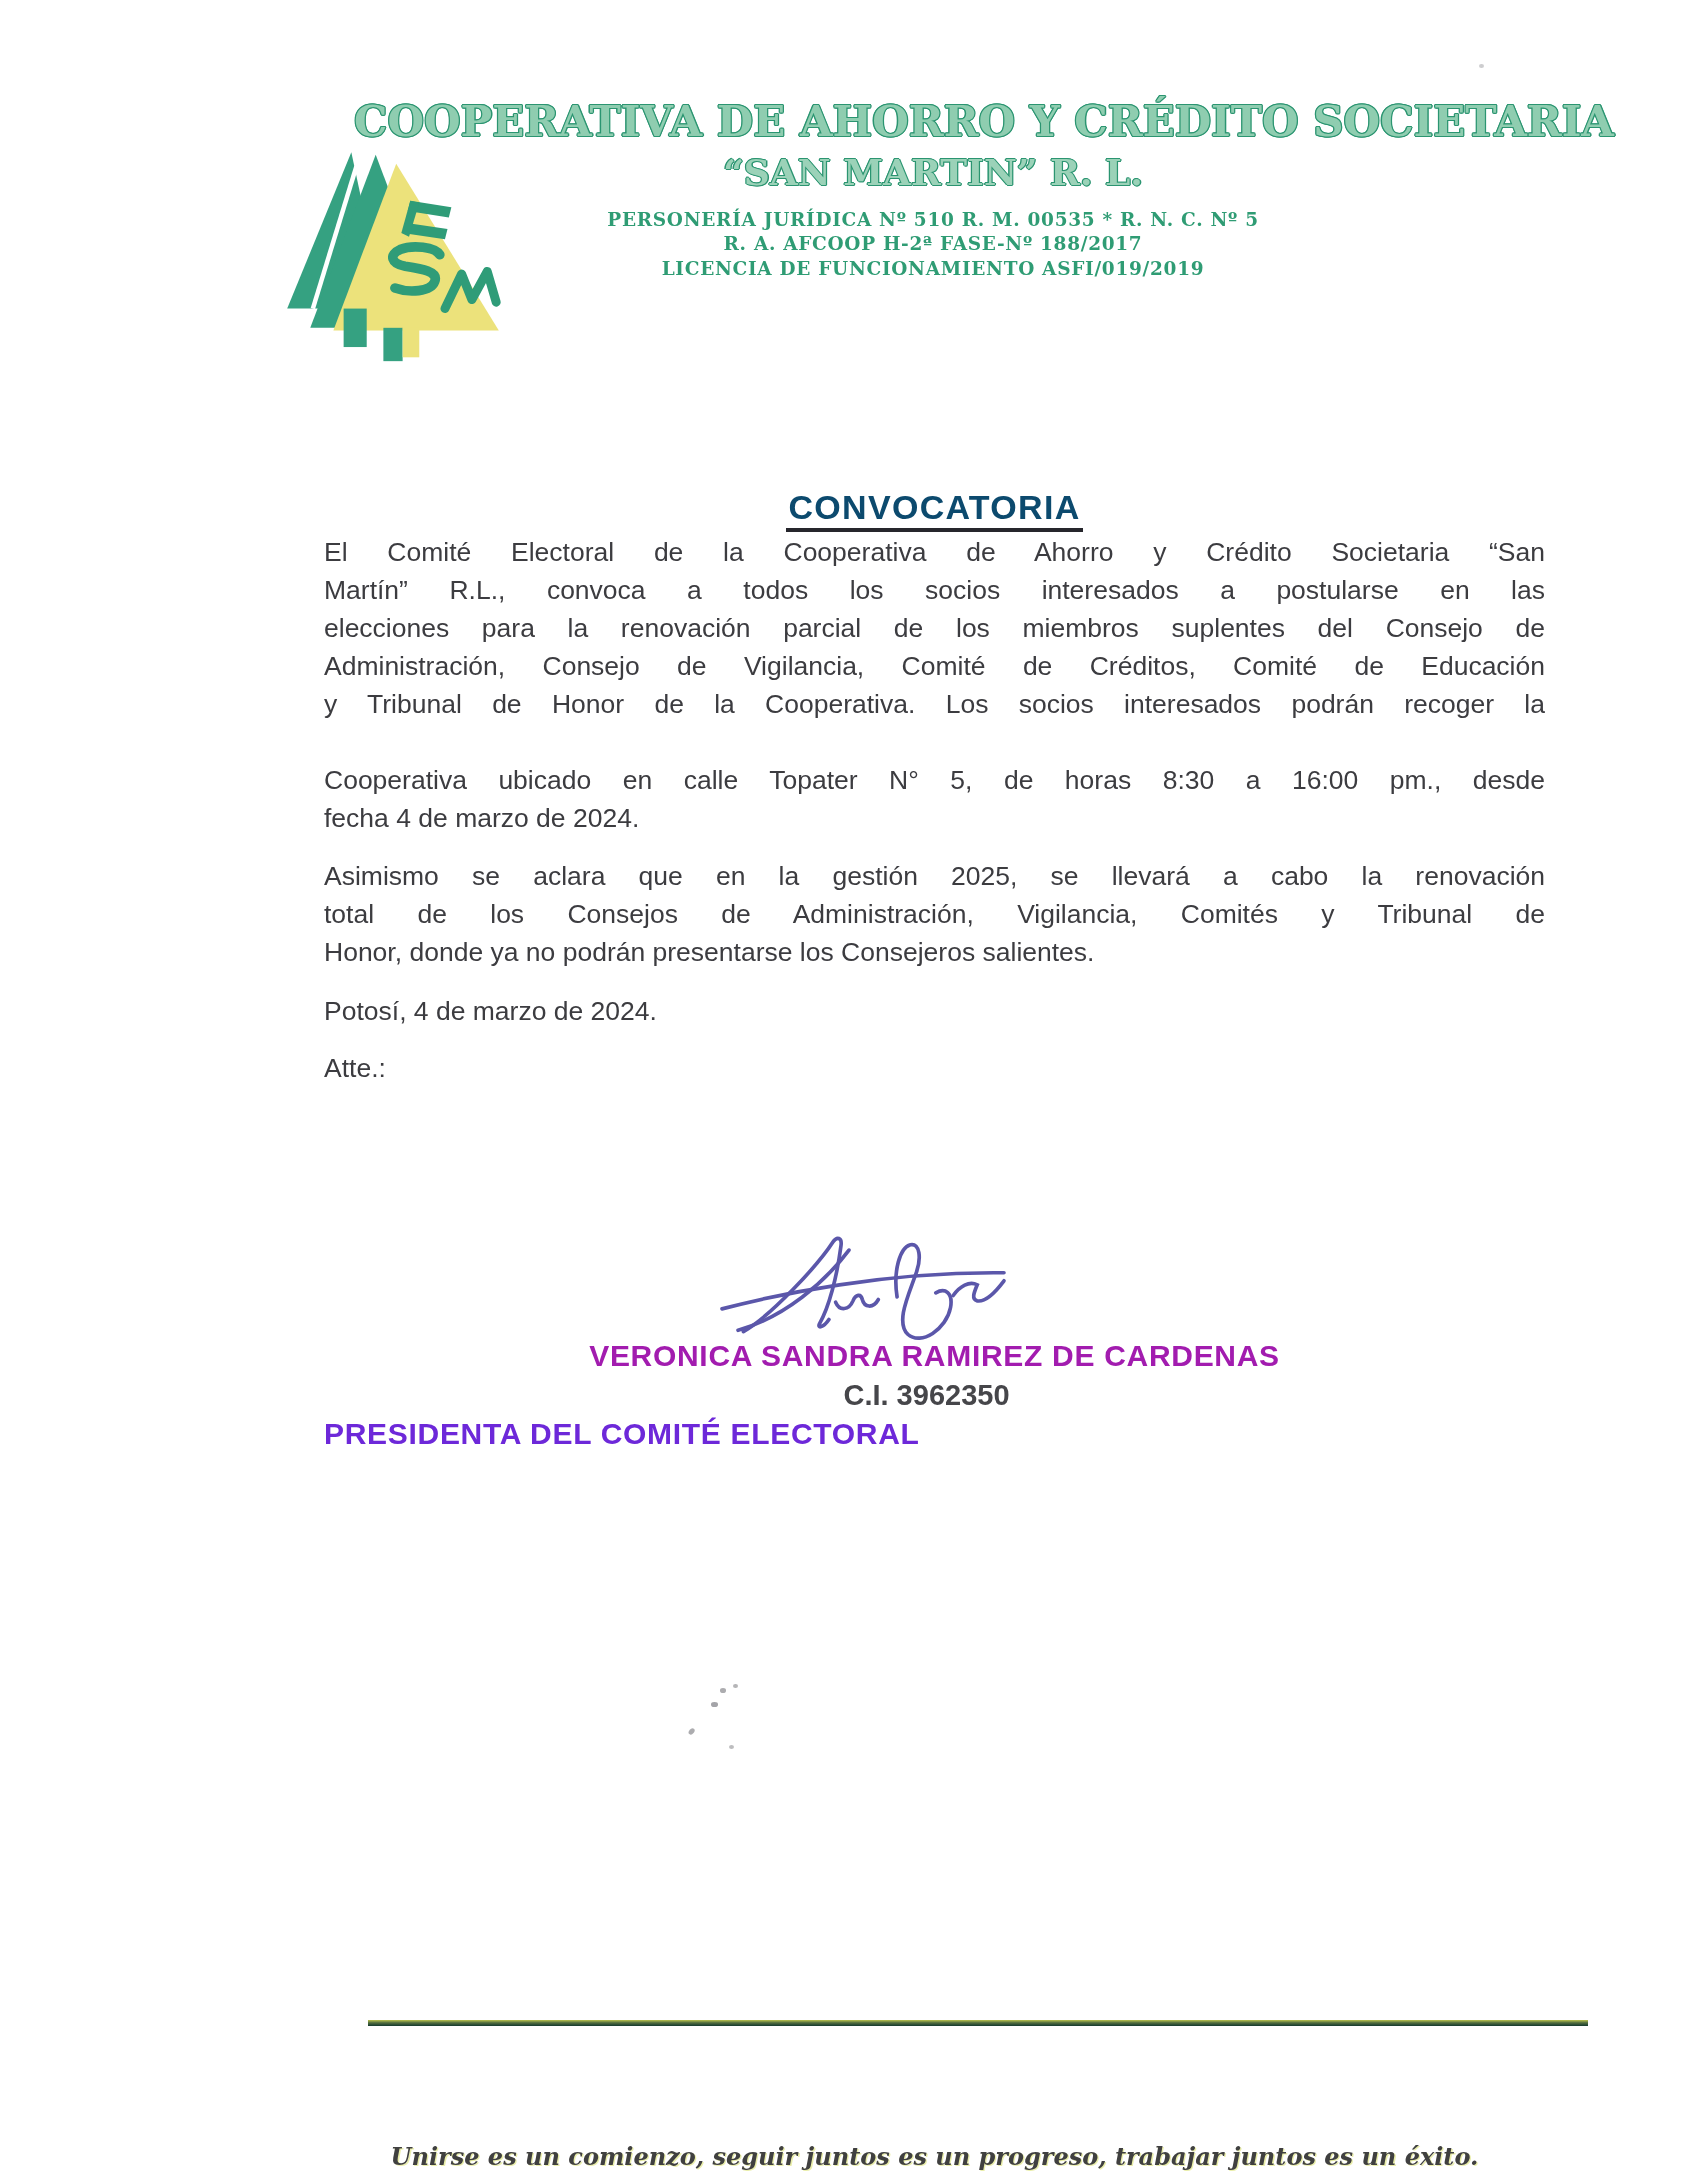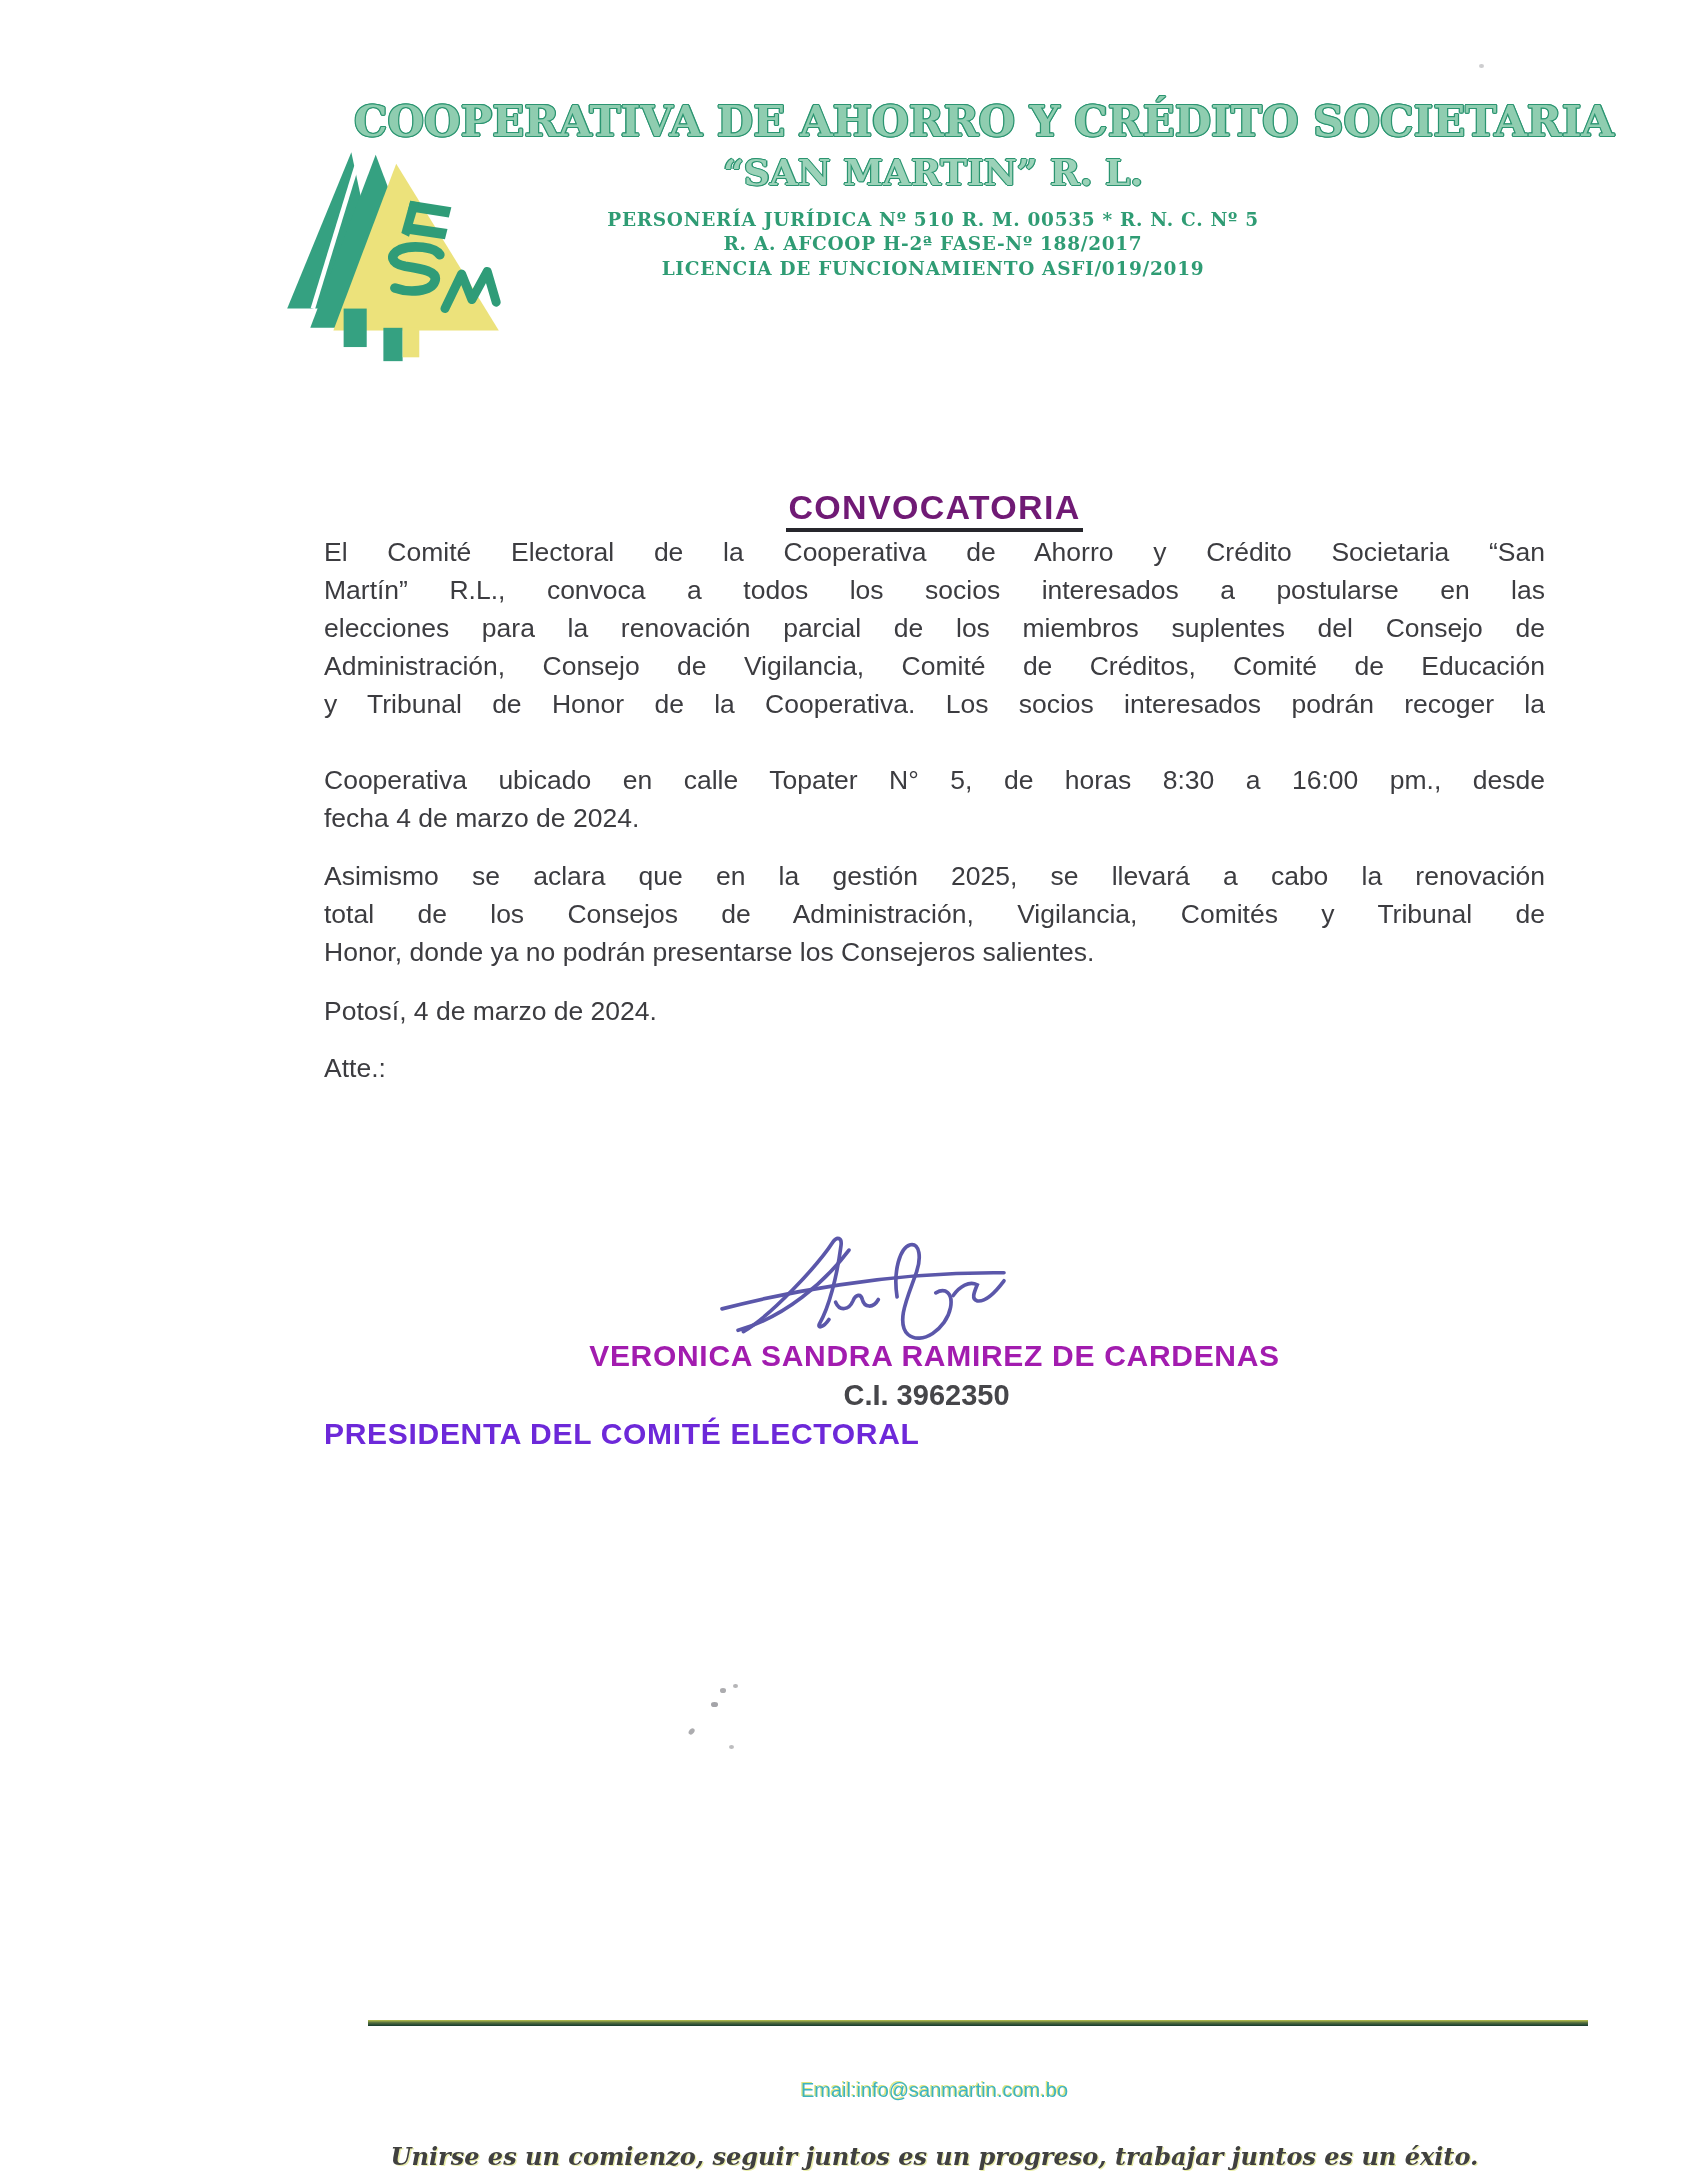--- a/index.html
+++ b/index.html
@@ -17,21 +17,21 @@
         text-shadow:1.3px 0 0 #2b9571,-1.3px 0 0 #2b9571,0 1.3px 0 #2b9571,0 -1.3px 0 #2b9571,
                     0.7px 0.7px 0 #2b9571,-0.7px -0.7px 0 #2b9571;}
   .legal{font-family:"DejaVu Serif",serif;font-weight:bold;font-size:18.5px;line-height:24.5px;
          color:#2f9c74;letter-spacing:0.7px;}
   .legal-block{margin-top:14.6px;}
 
   .logo{position:absolute;left:284px;top:147px;width:218px;height:218px;}
 
   
   .doc-title{position:absolute;left:324px;top:488px;width:1221px;text-align:center;
-             font-weight:bold;font-size:34px;letter-spacing:1.3px;color:#701a75;}
+             font-weight:bold;font-size:34px;letter-spacing:1.3px;color:#0c4a6e;}
   .doc-title span{border-bottom:4.6px solid #26262c;padding:0 2.6px 2px 2.6px;}
 
   .bl{position:absolute;left:324px;width:1221px;font-size:26.5px;color:#3c3c40;
       text-align:justify;text-align-last:justify;white-space:normal;}
   .bl.last{text-align:left;text-align-last:left;}
   .plain{position:absolute;left:324px;width:1221px;font-size:26.5px;color:#3c3c40;text-align:left;}
 
   
   .sig-svg{position:absolute;left:718px;top:1229px;width:294px;height:129px;}
   .sig-name{position:absolute;left:324px;top:1339px;width:1221px;text-align:center;
@@ -125,17 +125,16 @@
   <div class="sig-role">PRESIDENTA DEL COMITÉ ELECTORAL</div>
 
   <div class="speck" style="left:1479px;top:64px;width:4.6px;height:4px;opacity:.3"></div>
   <div class="speck" style="left:720px;top:1688px;width:6px;height:4.6px;opacity:.5"></div>
   <div class="speck" style="left:733px;top:1684px;width:4.6px;height:4px;opacity:.45"></div>
   <div class="speck" style="left:711px;top:1702px;width:6.6px;height:4.6px;opacity:.55"></div>
   <div class="speck" style="left:689px;top:1728px;width:5.3px;height:7.3px;opacity:.5;transform:rotate(40deg)"></div>
   <div class="speck" style="left:729px;top:1745px;width:5.3px;height:4px;opacity:.4"></div>
 
   <div class="f-rule"></div>
-  <div class="f-email scan-teal">Email:info@sanmartin.com.bo</div>
   <div class="f-motto scan-green">Unirse es un comienzo, seguir juntos es un progreso, trabajar juntos es un éxito.</div>
 
 </div>
 
 
 </body></html>

